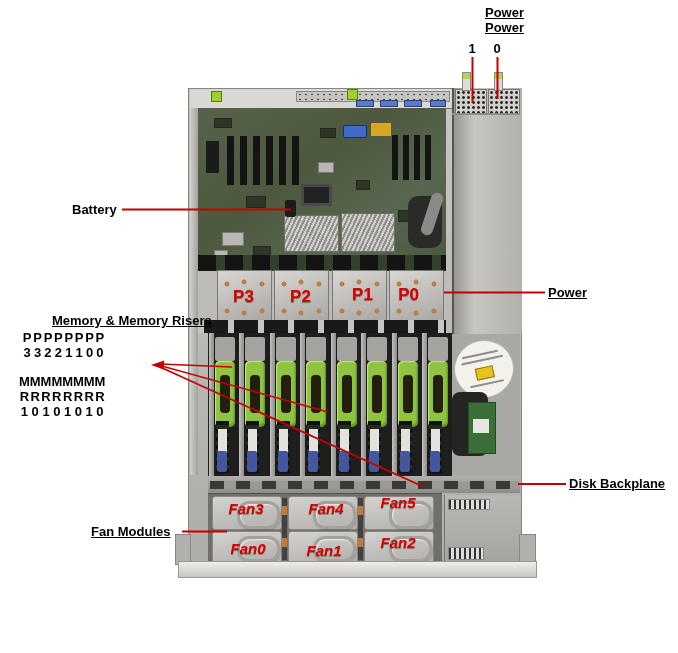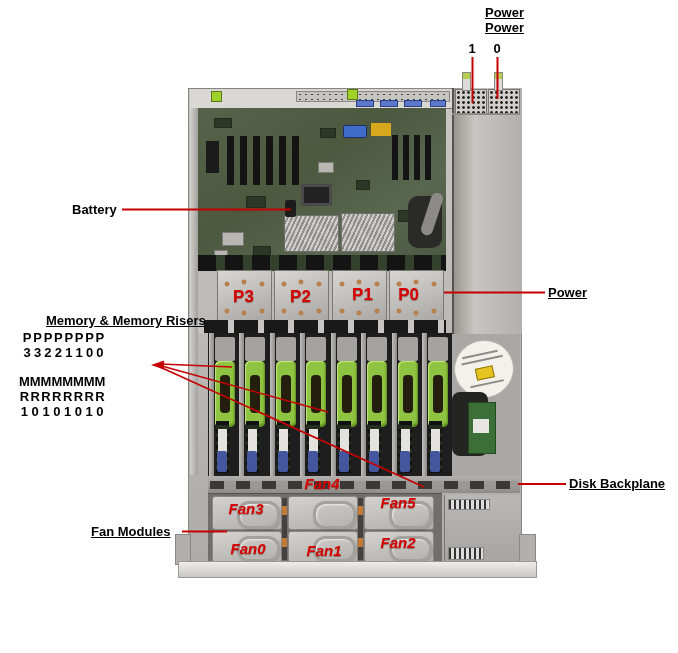--- a/index.html
+++ b/index.html
@@ -297,21 +297,21 @@
     <div class="fan-conn" style="left:74px;">
         <div class="clip" style="top:8px;"></div>
         <div class="clip" style="top:40px;"></div>
       </div>
     <div class="fan-conn" style="left:150px;">
         <div class="clip" style="top:8px;"></div>
         <div class="clip" style="top:40px;"></div>
       </div>
   </div>
   <span class="fl" style="left:211px;top:501px;width:70px;">Fan3</span>
-  <span class="fl" style="left:287px;top:476px;width:70px;">Fan4</span>
+  <span class="fl" style="left:287px;top:501px;width:78px;">Fan4</span>
   <span class="fl" style="left:363px;top:495px;width:70px;">Fan5</span>
   <span class="fl" style="left:213px;top:541px;width:70px;">Fan0</span>
   <span class="fl" style="left:289px;top:543px;width:70px;">Fan1</span>
   <span class="fl" style="left:363px;top:535px;width:70px;">Fan2</span>
 
   <div class="abs drive-cover"></div>
   <div class="abs barcode" style="left:448px;top:499px;width:40px;height:9px;"></div>
   <div class="abs barcode" style="left:448px;top:547px;width:34px;height:11px;"></div>
   <div class="abs ear" style="left:175px;"></div>
   <div class="abs ear" style="left:519px;width:15px;"></div>
@@ -334,21 +334,21 @@
     <div class="u">Power</div>
     <div class="u">Power</div>
   </div>
   <span class="ps-num" style="left:466px;top:41px;">1</span>
   <span class="ps-num" style="left:491px;top:41px;">0</span>
 
   <span class="callout" style="left:72px;top:202px;">Battery</span>
 
   <span class="callout u" style="left:548px;top:285px;">Power</span>
 
-  <span class="callout u" style="left:18px;top:313px;padding-left:28px;">Memory &amp; Memory Risers</span>
+  <span class="callout u" style="left:24px;top:313px;padding-left:28px;">Memory &amp; Memory Risers</span>
   <div class="grid-row pgrid" style="left:22px;top:330px;">
       <span class="cell">P</span>
       <span class="cell">P</span>
       <span class="cell">P</span>
       <span class="cell">P</span>
       <span class="cell">P</span>
       <span class="cell">P</span>
       <span class="cell">P</span>
       <span class="cell">P</span>
     </div>

